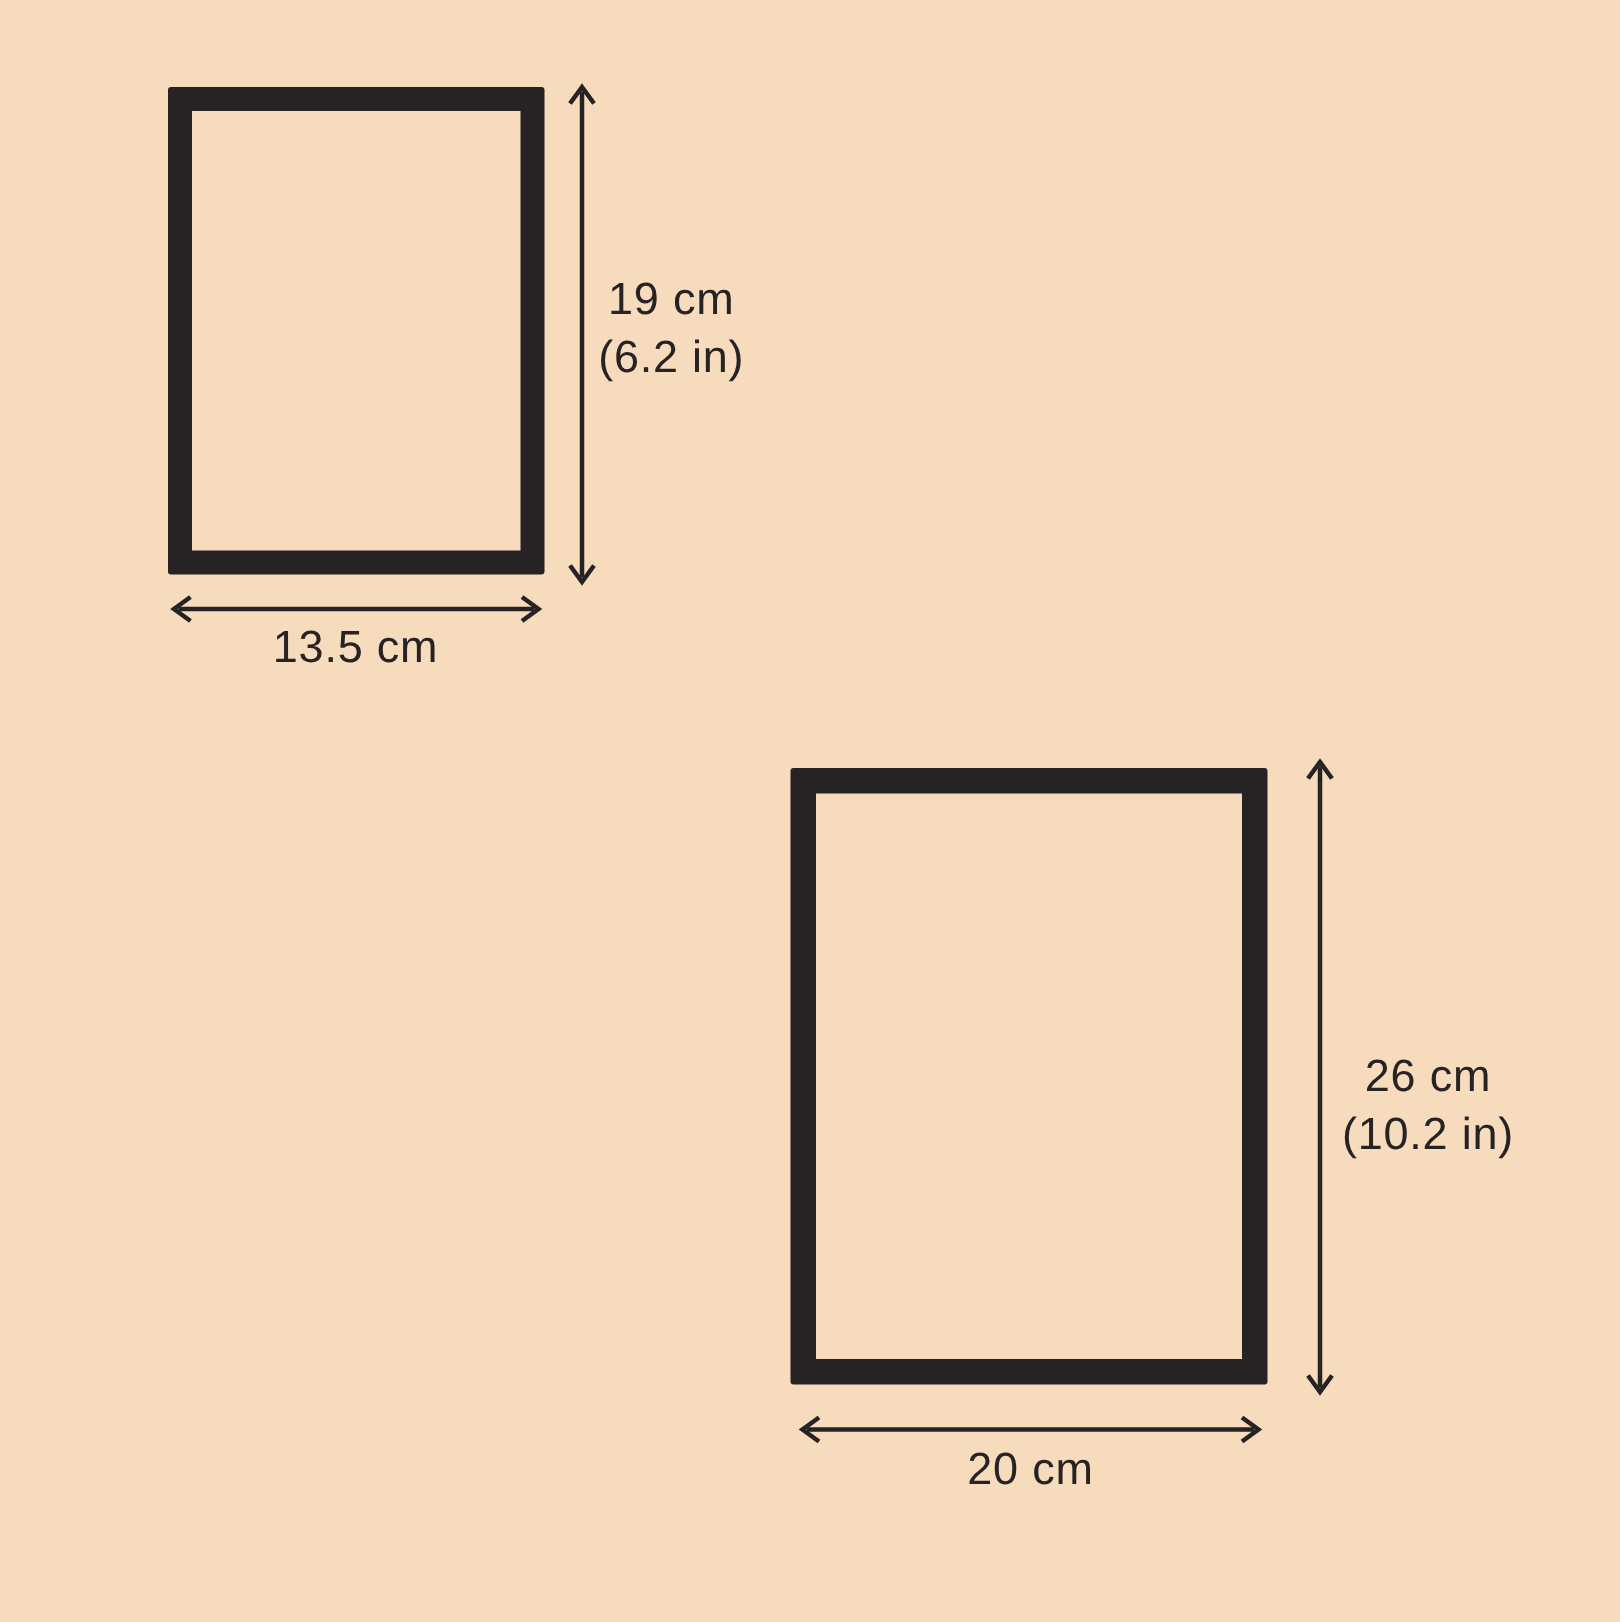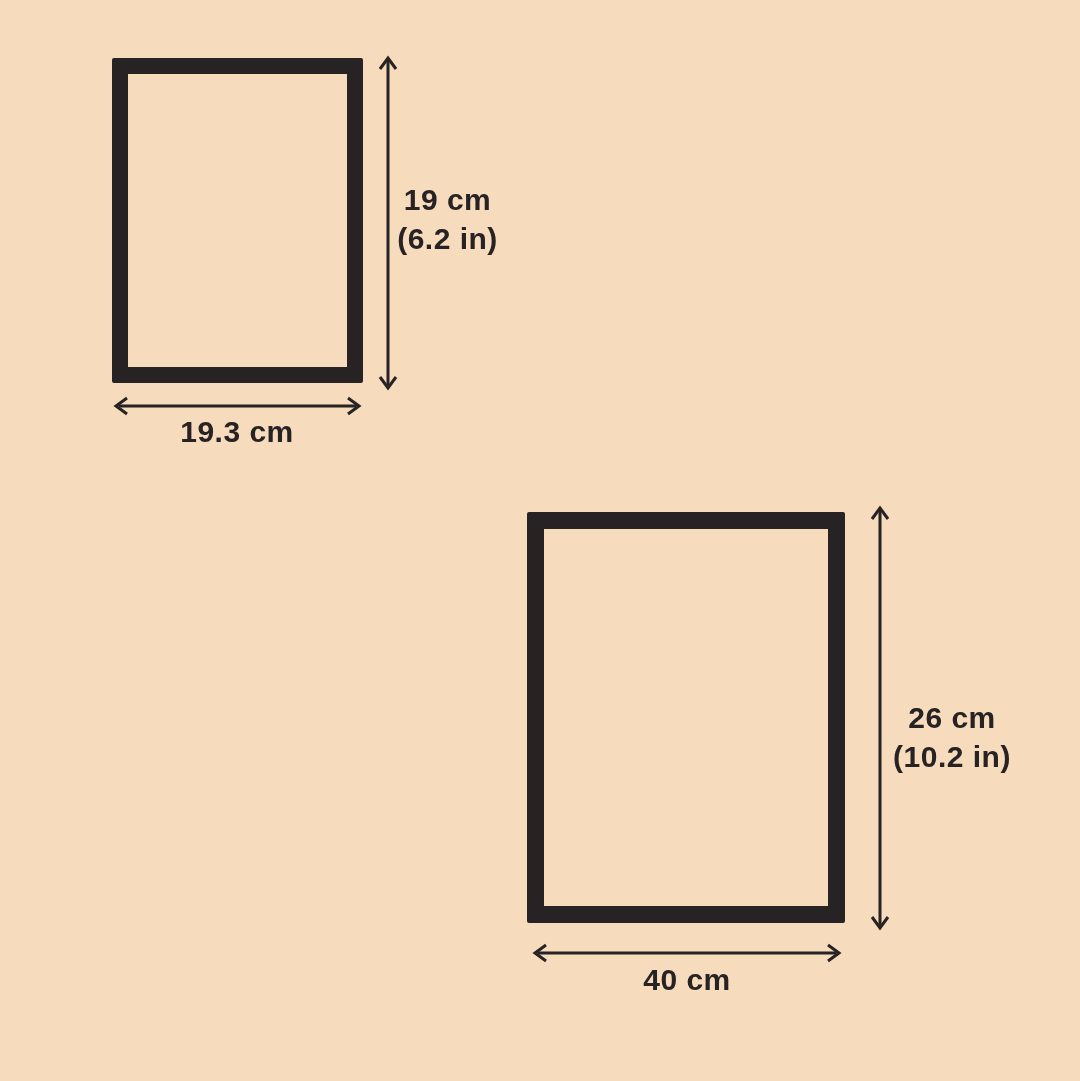--- a/index.html
+++ b/index.html
@@ -12,21 +12,20 @@
     font-family: "Liberation Sans", sans-serif;
     background: var(--bg);
     color: var(--ink);
     overflow: hidden;
   }
   .canvas {
     position: relative;
     width: 1080px;
     height: 1081px;
     background: var(--bg);
-    font-weight: bold;
   }
   .rect-outline {
     position: absolute;
     border-style: solid;
     border-color: var(--ink);
     background: transparent;
     border-radius: 2px;
   }
   .rect-small {
     left: 112px; top: 58px;
@@ -75,21 +74,21 @@
     <div>(6.2 in)</div>
   </div>
 
   <svg class="dim-arrow arrow-h-small" width="251" height="24" viewBox="0 0 251 24">
     <line x1="7" y1="12" x2="244" y2="12" stroke="currentColor" stroke-width="3"></line>
     <polyline points="15,4 4,12 15,20" fill="none" stroke="currentColor" stroke-width="3"></polyline>
     <polyline points="236,4 247,12 236,20" fill="none" stroke="currentColor" stroke-width="3"></polyline>
   </svg>
 
   <div class="dim-label label-w-small">
-    <div>19.3 cm</div>
+    <div>13.5 cm</div>
   </div>
 
   <div class="rect-outline rect-large"></div>
 
   <svg class="dim-arrow arrow-v-large" width="24" height="428" viewBox="0 0 24 428">
     <line x1="12" y1="7" x2="12" y2="421" stroke="currentColor" stroke-width="3"></line>
     <polyline points="4,15 12,4 20,15" fill="none" stroke="currentColor" stroke-width="3"></polyline>
     <polyline points="4,413 12,424 20,413" fill="none" stroke="currentColor" stroke-width="3"></polyline>
   </svg>
 
@@ -98,16 +97,16 @@
     <div>(10.2 in)</div>
   </div>
 
   <svg class="dim-arrow arrow-h-large" width="312" height="24" viewBox="0 0 312 24">
     <line x1="7" y1="12" x2="305" y2="12" stroke="currentColor" stroke-width="3"></line>
     <polyline points="15,4 4,12 15,20" fill="none" stroke="currentColor" stroke-width="3"></polyline>
     <polyline points="297,4 308,12 297,20" fill="none" stroke="currentColor" stroke-width="3"></polyline>
   </svg>
 
   <div class="dim-label label-w-large">
-    <div>40 cm</div>
+    <div>20 cm</div>
   </div>
 
 </div>
 
 </body></html>

